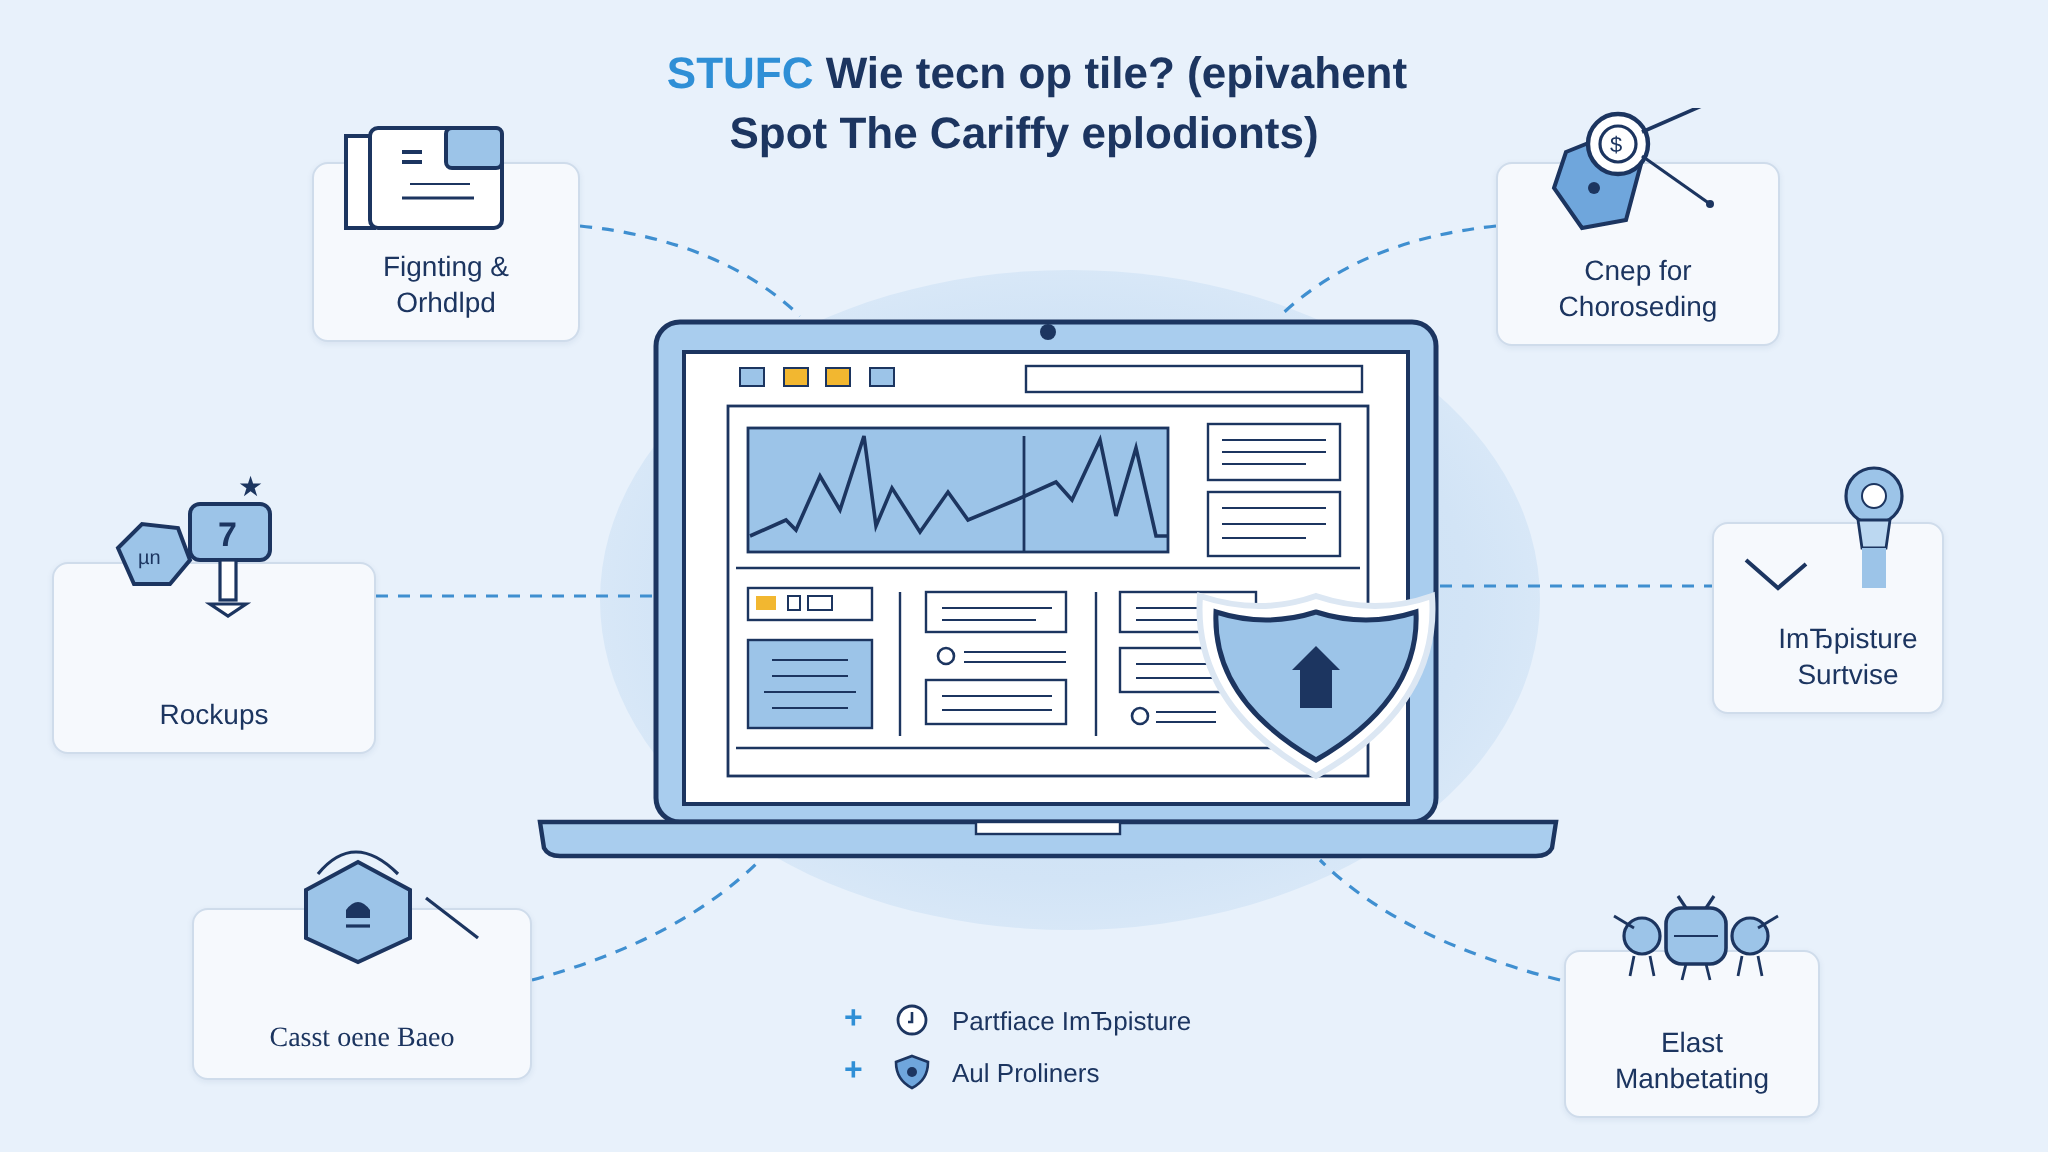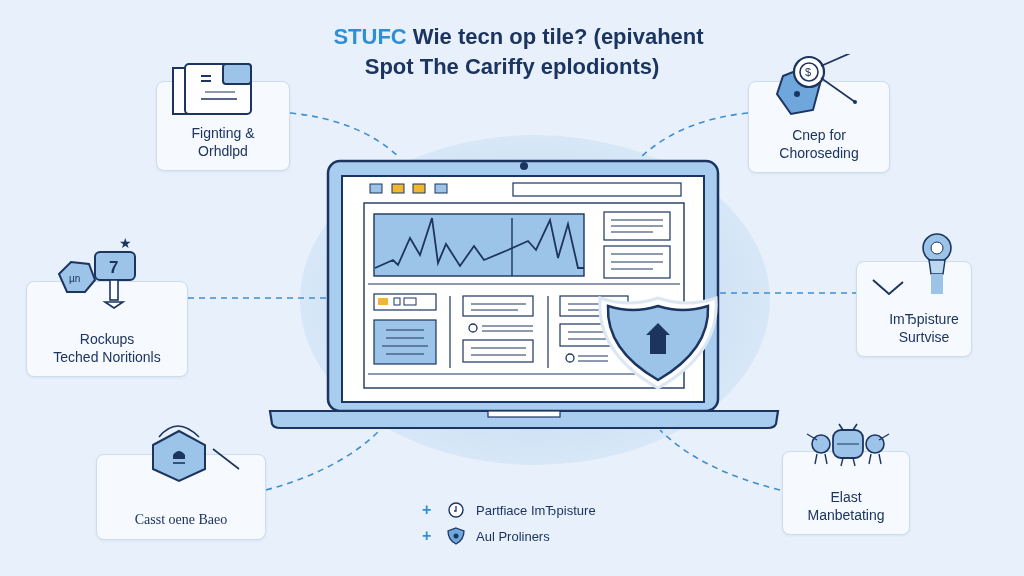--- a/index.html
+++ b/index.html
@@ -137,21 +137,20 @@
   <svg class="icon" style="left:20px;top:-52px;" width="120" height="80" viewBox="0 0 120 80">
     <path d="M12 44 L24 32 L42 34 L48 50 L38 62 L20 62Z" fill="#9cc4e8" stroke="#1c3560" stroke-width="2"></path>
     <text x="22" y="52" font-size="10" fill="#1c3560" font-family="Liberation Sans, sans-serif">µn</text>
     <rect x="48" y="22" width="40" height="28" rx="5" fill="#9cc4e8" stroke="#1c3560" stroke-width="2"></rect>
     <text x="62" y="43" font-size="17" font-weight="bold" fill="#1c3560" font-family="Liberation Sans, sans-serif">7</text>
     <rect x="63" y="50" width="8" height="20" fill="#fff" stroke="#1c3560" stroke-width="1.6"></rect>
     <path d="M58 72 L76 72 L67 78Z" fill="#fff" stroke="#1c3560" stroke-width="1.6"></path>
     <text x="72" y="18" font-size="14" fill="#1c3560" font-family="DejaVu Sans, sans-serif">★</text>
   </svg>
   <div>Rockups</div>
-  <div>Teched Noritionls</div>
 </div>
 
 <div class="card" style="left:856px;top:261px;width:116px;height:96px;padding-left:20px;">
   <svg class="icon" style="left:8px;top:-32px;" width="100" height="80" viewBox="0 0 100 80">
     <circle cx="72" cy="18" r="14" fill="#9cc4e8" stroke="#1c3560" stroke-width="1.6"></circle>
     <circle cx="72" cy="18" r="6" fill="#fff" stroke="#1c3560" stroke-width="1"></circle>
     <path d="M64 30 L80 30 L78 44 L66 44Z" fill="#bcd8f1" stroke="#1c3560" stroke-width="1.4"></path>
     <rect x="66" y="44" width="12" height="20" fill="#9cc4e8"></rect>
     <polyline points="8,50 24,64 38,52" fill="none" stroke="#1c3560" stroke-width="2"></polyline>
   </svg>
@@ -163,21 +162,21 @@
   <svg class="icon" style="left:52px;top:-36px;" width="96" height="64" viewBox="0 0 96 64">
     <path d="M10 18 Q28 -4 50 18" fill="none" stroke="#1c3560" stroke-width="1.6"></path>
     <path d="M4 26 L30 12 L56 26 L56 50 L30 62 L4 50Z" fill="#9cc4e8" stroke="#1c3560" stroke-width="2"></path>
     <path d="M24 36 Q30 28 36 36 L36 40 L24 40Z" fill="#1c3560"></path>
     <line x1="24" y1="44" x2="36" y2="44" stroke="#1c3560" stroke-width="1.6"></line>
     <line x1="64" y1="30" x2="90" y2="50" stroke="#1c3560" stroke-width="1.6"></line>
   </svg>
   <div>Casst oene Baeo</div>
 </div>
 
-<div class="card" style="left:782px;top:451px;width:128px;height:84px;">
+<div class="card" style="left:782px;top:475px;width:128px;height:84px;">
   <svg class="icon" style="left:20px;top:-32px;" width="90" height="50" viewBox="0 0 90 50">
     <circle cx="18" cy="24" r="9" fill="#9cc4e8" stroke="#1c3560" stroke-width="1.6"></circle>
     <circle cx="72" cy="24" r="9" fill="#9cc4e8" stroke="#1c3560" stroke-width="1.6"></circle>
     <rect x="30" y="10" width="30" height="28" rx="8" fill="#9cc4e8" stroke="#1c3560" stroke-width="1.8"></rect>
     <path d="M36 4 L40 10 M54 4 L50 10" stroke="#1c3560" stroke-width="1.6"></path>
     <line x1="34" y1="24" x2="56" y2="24" stroke="#1c3560"></line>
     <line x1="4" y1="14" x2="14" y2="20" stroke="#1c3560" stroke-width="1.4"></line>
     <line x1="86" y1="14" x2="76" y2="20" stroke="#1c3560" stroke-width="1.4"></line>
     <path d="M14 34 L12 44 M22 34 L24 44 M68 34 L66 44 M76 34 L78 44 M40 38 L38 46 M50 38 L52 46" stroke="#1c3560" stroke-width="1.4"></path>
   </svg>

